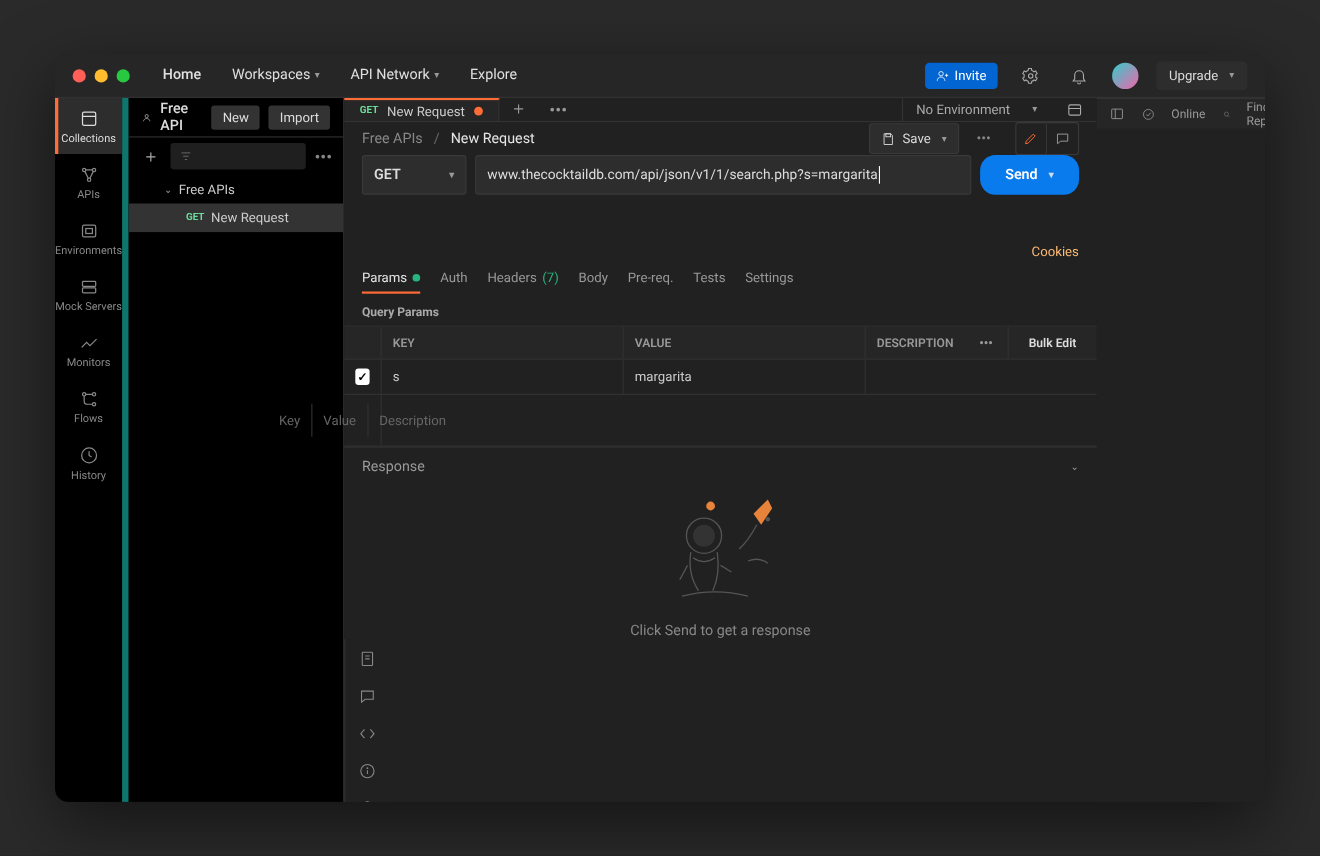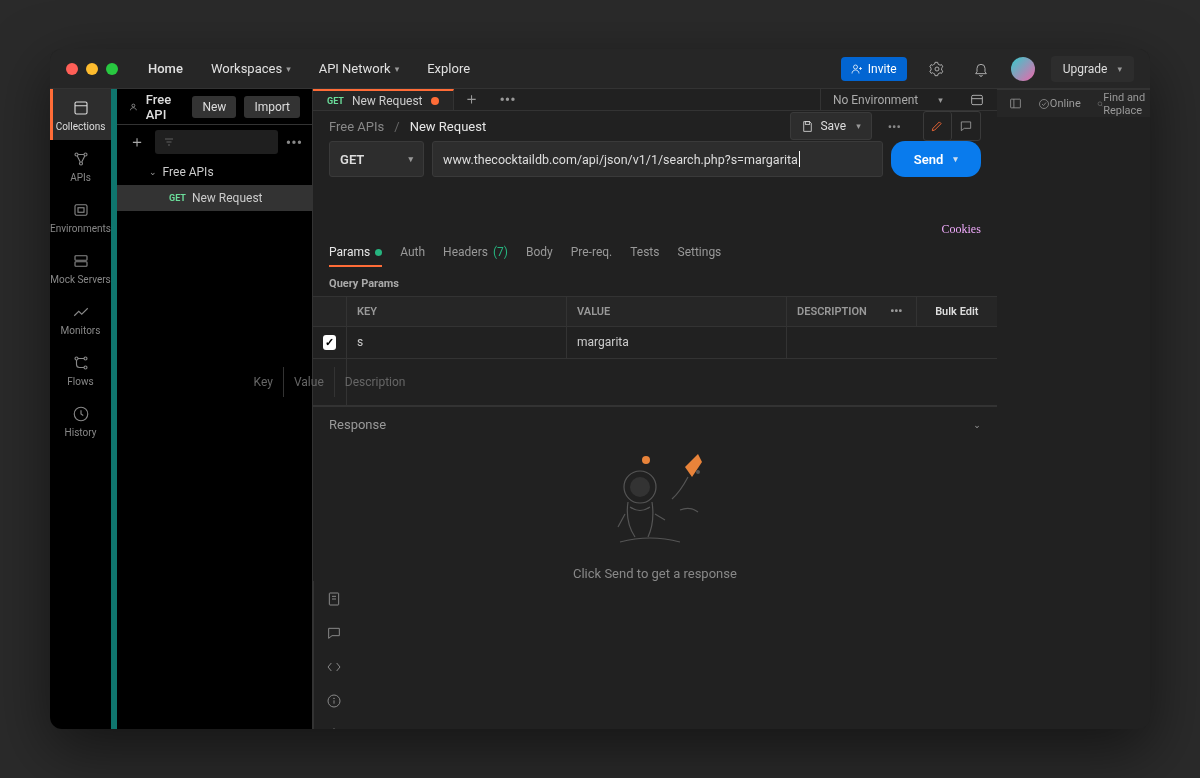--- a/index.html
+++ b/index.html
@@ -61,41 +61,41 @@
   .urlbox{flex:1;height:36px;background:#2d2d2d;border:1px solid #3a3a3a;border-radius:3px;display:flex;align-items:center;padding:0 10px;color:#ddd;font-size:12.5px;}
   .urlbox span{white-space:nowrap;}
   .cursor{display:inline-block;width:1px;height:16px;background:#fff;margin-left:1px;}
   .send{width:90px;height:36px;background:#097bed;border-radius:14px;display:flex;align-items:center;justify-content:center;color:#fff;font-size:13px;font-weight:600;gap:10px;}
   .subtabs{display:flex;gap:18px;padding:4px 16px 0;font-size:12px;color:#999;align-items:center;}
   .subtab{padding:6px 0 8px;cursor:pointer;position:relative;display:flex;align-items:center;gap:5px;margin-top:48px;}
   .subtab.active{color:#e6e6e6;}
   .subtab.active::after{content:"";position:absolute;left:0;right:0;bottom:0;height:2px;background:#ff6c37;}
   .gdot{width:7px;height:7px;border-radius:50%;background:#26b47f;display:inline-block;}
   .count{color:#26b47f;}
-  .cookies{margin-left:auto;color:#f0abfc;font-family:Liberation Serif, serif;}
+  .cookies{margin-left:auto;color:#fdba74;}
   .qp-label{padding:10px 16px 6px;font-size:11px;color:#aaa;font-weight:700;}
   .qtable{width:calc(100% - 0px);font-size:12px;color:#ccc;border-top:1px solid #333;}
   .qrow{display:flex;border-bottom:1px solid #333;}
   .qcell{padding:8px 10px;border-right:1px solid #333;}
   .c-chk{width:34px;display:flex;align-items:center;justify-content:center;}
   .c-key{width:220px;} .c-val{width:220px;} .c-desc{flex:1;border-right:none;}
   .qhead{background:#262626;color:#999;font-size:11px;font-weight:600;}
   .qhead .c-opt{width:40px;display:flex;align-items:center;justify-content:center;font-weight:900;border-right:1px solid #333;}
   .qhead .c-bulk{width:80px;display:flex;align-items:center;justify-content:center;font-weight:600;color:#ddd;}
   .chk{width:15px;height:15px;border-radius:3px;background:#fff;display:flex;align-items:center;justify-content:center;color:#000;font-size:11px;font-weight:900;}
   .ph{color:#666;}
   .response-hdr{display:flex;align-items:center;padding:10px 16px;border-top:1px solid #333;color:#999;font-size:13px;}
   .response-body{flex:1;display:flex;flex-direction:column;align-items:center;justify-content:center;color:#888;font-size:13px;gap:14px;}
   .astro{width:150px;height:110px;position:relative;}
   
   .rightrail{width:40px;background:#212121;border-left:1px solid #333;display:flex;flex-direction:column;align-items:center;padding-top:10px;gap:18px;color:#888;}
   
   .statusbar{height:28px;background:#262626;border-top:1px solid #333;display:flex;align-items:center;padding:0 12px;gap:16px;font-size:11px;color:#999;}
   .statusbar .sp{flex:1;}
-  .sbitem{display:flex;align-items:center;gap:0;cursor:pointer;}
+  .sbitem{display:flex;align-items:center;gap:15px;cursor:pointer;}
   svg{stroke:currentColor;fill:none;stroke-width:1.5;}
 </style>
 </head>
 <body>
 
 <div class="window">
 
   <div class="titlebar">
     <div class="traffic">
       <div class="dot red"></div>

